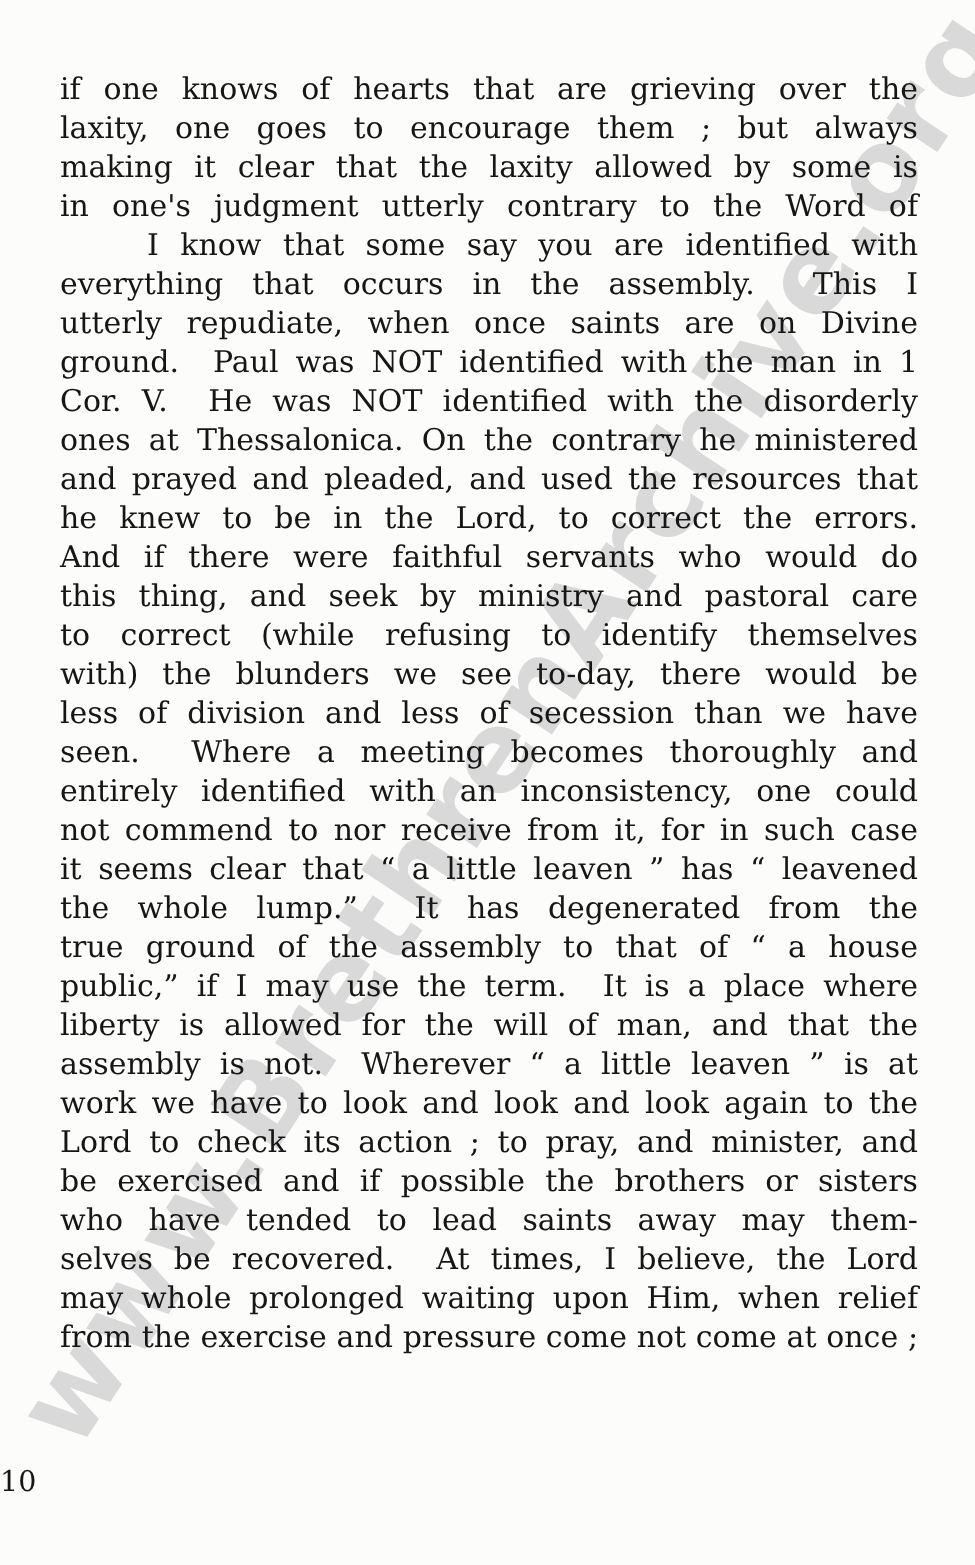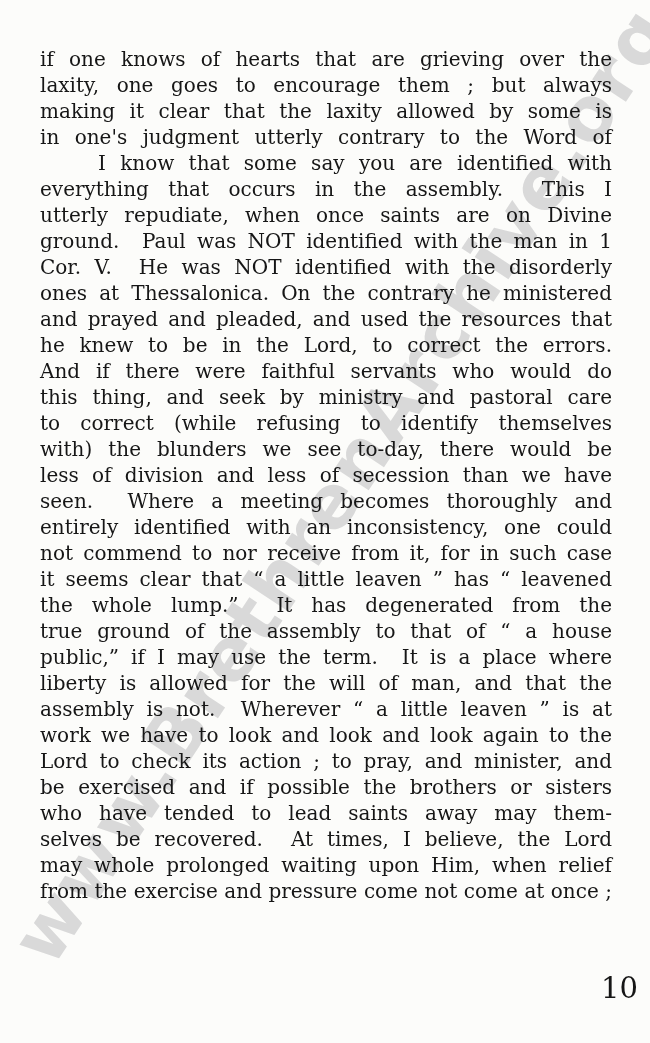--- a/index.html
+++ b/index.html
@@ -48,22 +48,22 @@
     text-align: justify;
     text-align-last: justify;
   }
   .line.align-left-last { text-align-last: left; }
   .line.indent-first { text-indent: 58px; }
   .page-number {
     position: absolute;
     left: 0;
     top: 974px;
     width: 638px;
-    text-align: right;
-    font-size: 29px;
+    text-align: left;
+    font-size: 19px;
     line-height: 28px;
     z-index: 1;
   }
 </style>
 </head>
 <body>
 
 <div class="page">
   <div class="watermark">www.BrethrenArchive.org</div>
 

